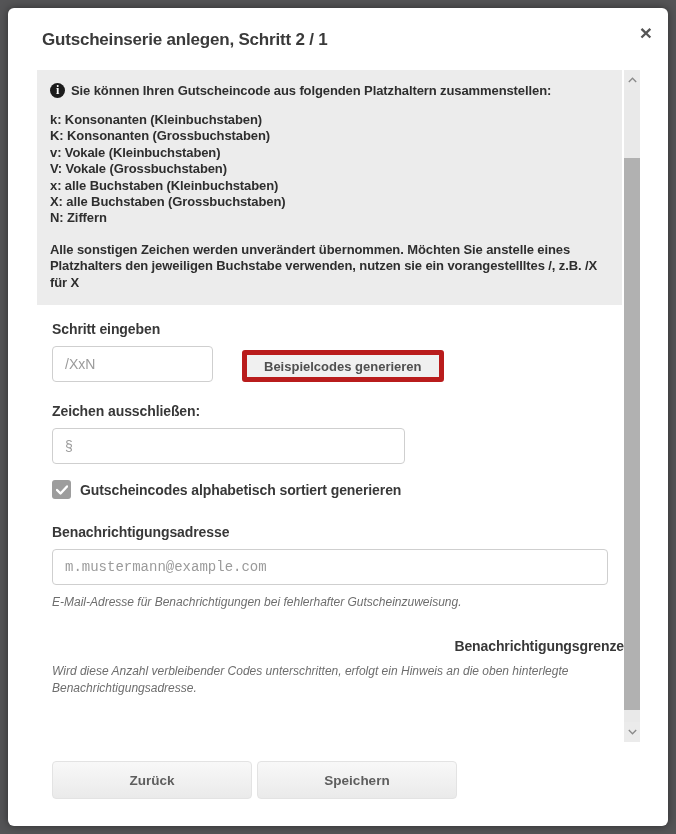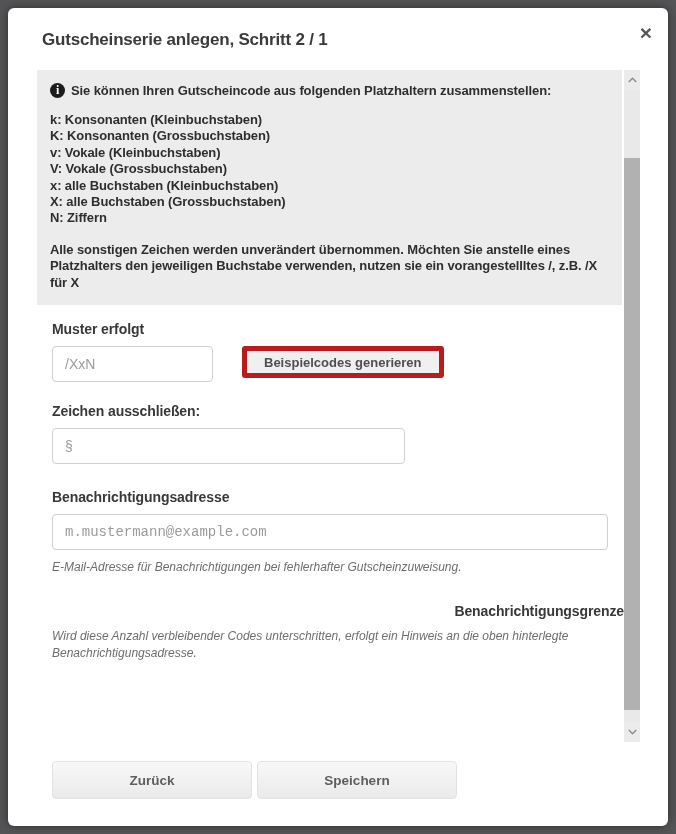--- a/index.html
+++ b/index.html
@@ -84,21 +84,21 @@
     border: 1px solid #cfcfcf;
     border-radius: 4px;
     padding: 0 12px;
     font-family: "Liberation Sans", sans-serif;
     font-size: 14px;
     color: #555;
     background: #fff;
     outline: none;
   }
   .input::placeholder { color: #9b9b9b; opacity: 1; }
-  .row { display: flex; align-items: flex-start; }
+  .row { display: flex; align-items: flex-end; }
   .pattern-input { width: 161px; }
   .exclude-input { width: 353px; }
   .wide-input { width: 556px; font-family: Liberation Mono, monospace; }
   .btn {
     font-family: "Liberation Sans", sans-serif;
     font-weight: 700;
     color: #565656;
     border: 5px solid #b91c1c;
     border-radius: 3px;
     cursor: pointer;
@@ -207,29 +207,37 @@
           <div>V: Vokale (Grossbuchstaben)</div>
           <div>x: alle Buchstaben (Kleinbuchstaben)</div>
           <div>X: alle Buchstaben (Grossbuchstaben)</div>
           <div>N: Ziffern</div>
         </div>
         <p class="info-note">Alle sonstigen Zeichen werden unverändert übernommen. Möchten Sie anstelle eines Platzhalters den jeweiligen Buchstabe verwenden, nutzen sie ein vorangestellltes /, z.B. /X für X</p>
       </div>
 
       <div class="form">
 
-        <label class="field-label lbl-pattern">Muster erfolgt</label>
+        <label class="field-label lbl-pattern">Schritt eingeben</label>
         <div class="row">
           <input class="input pattern-input" type="text" placeholder="/XxN" style="">
           <button class="btn btn-generate">Beispielcodes generieren</button>
         </div>
 
         <label class="field-label lbl-exclude">Zeichen ausschließen:</label>
         <input class="input exclude-input" type="text" placeholder="§" style="">
 
+        <div class="checkbox-row">
+          <span class="checkbox">
+            <svg width="12" height="10" viewBox="0 0 12 10">
+              <polyline points="1,5 4.5,8.5 11,1.5" fill="none" stroke="#ffffff" stroke-width="2.4" stroke-linecap="round" stroke-linejoin="round"></polyline>
+            </svg>
+          </span>
+          <span class="cb-label">Gutscheincodes alphabetisch sortiert generieren</span>
+        </div>
 
         <label class="field-label lbl-address">Benachrichtigungsadresse</label>
         <input class="input wide-input" type="text" placeholder="m.mustermann@example.com" style="">
         <p class="help">E-Mail-Adresse für Benachrichtigungen bei fehlerhafter Gutscheinzuweisung.</p>
 
         <label class="field-label lbl-limit">Benachrichtigungsgrenze</label>
         <p class="help">Wird diese Anzahl verbleibender Codes unterschritten, erfolgt ein Hinweis an die oben hinterlegte Benachrichtigungsadresse.</p>
 
       </div>
     </div>

